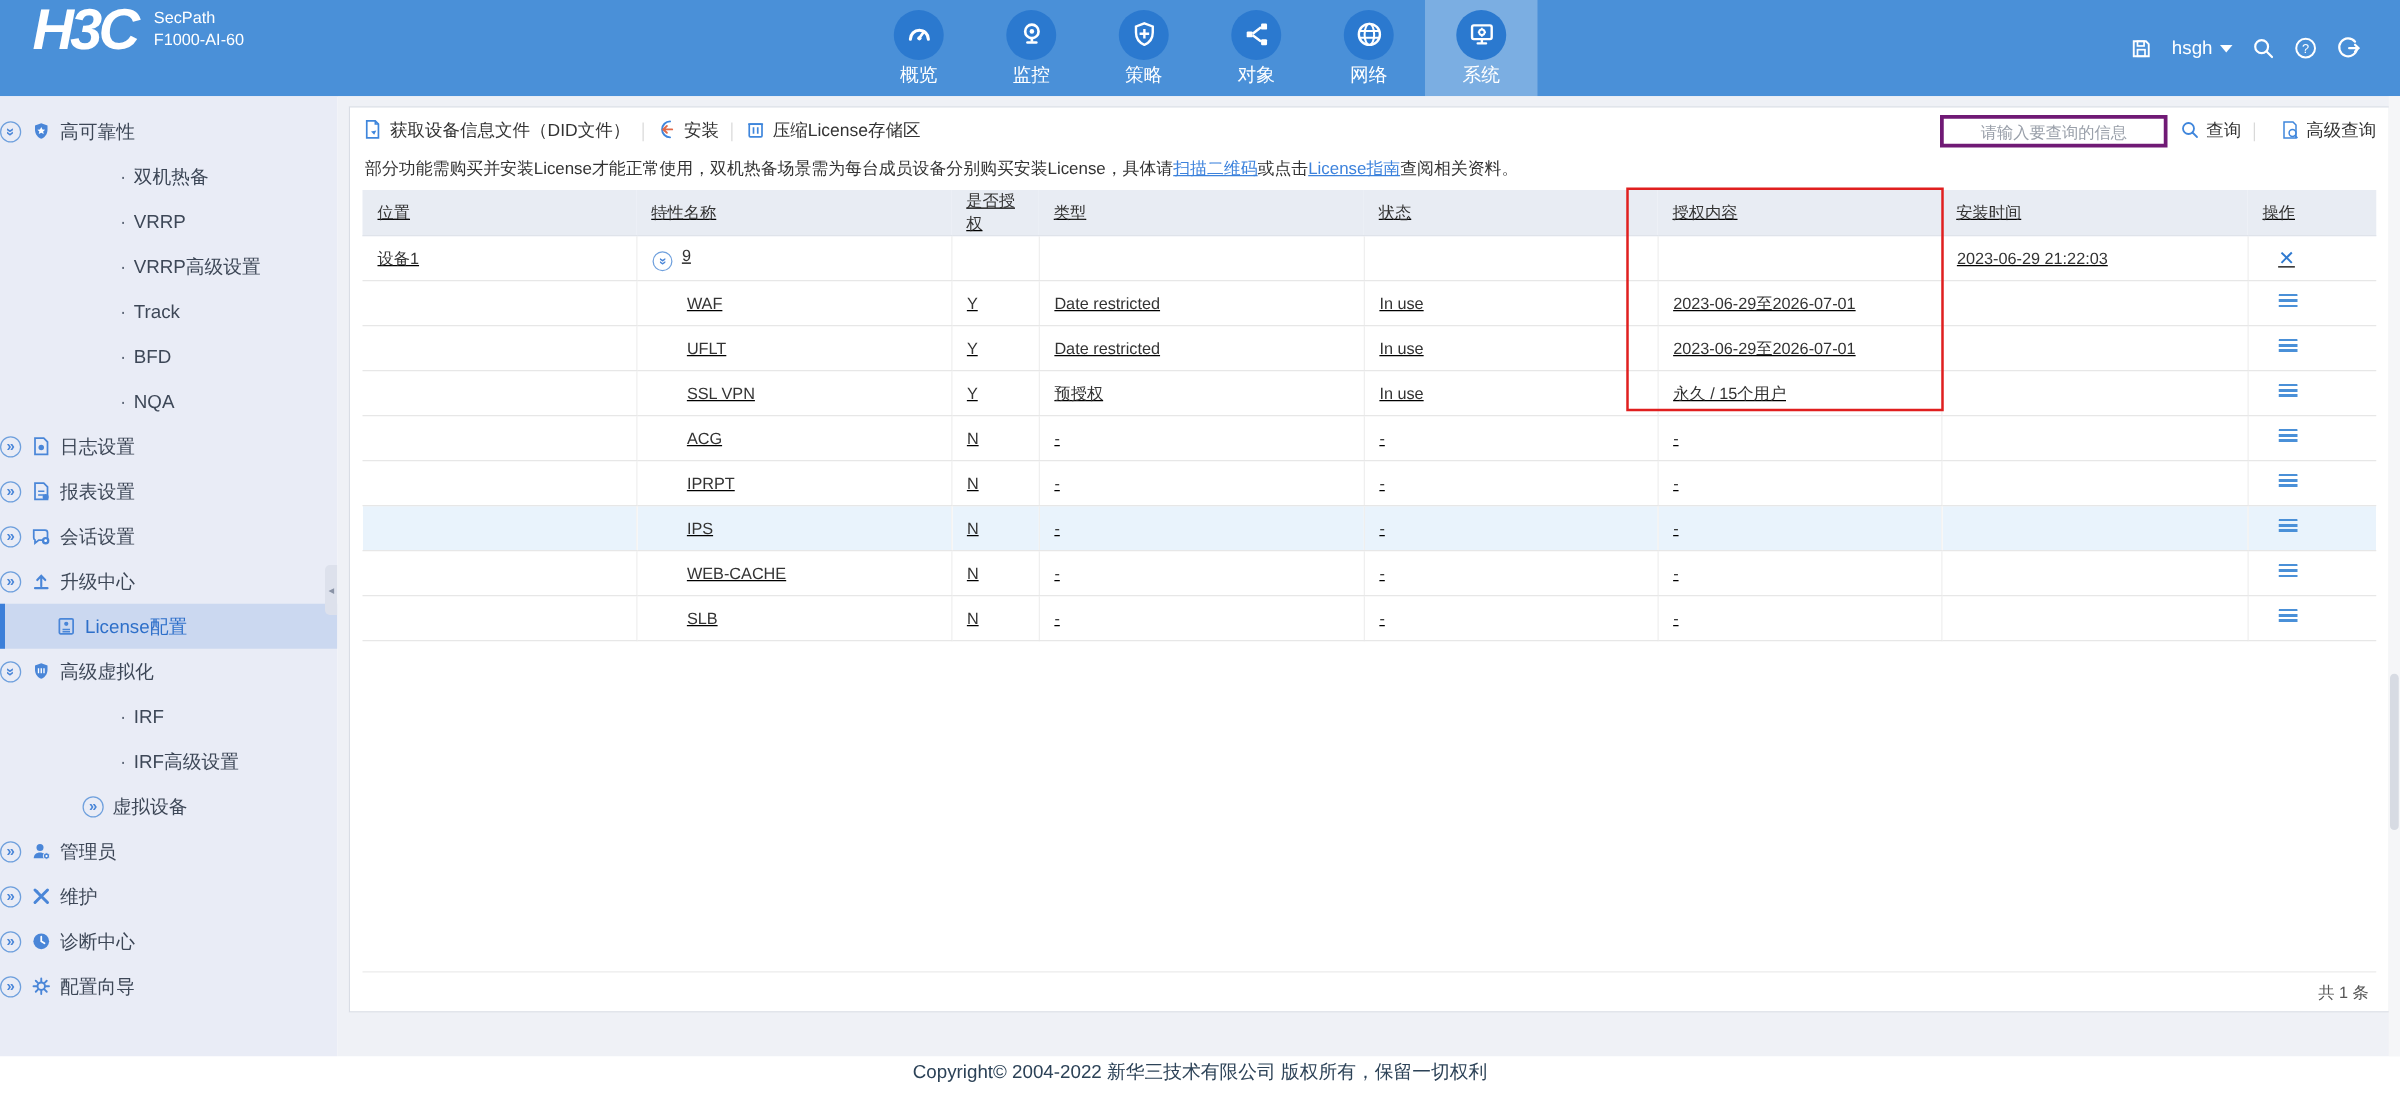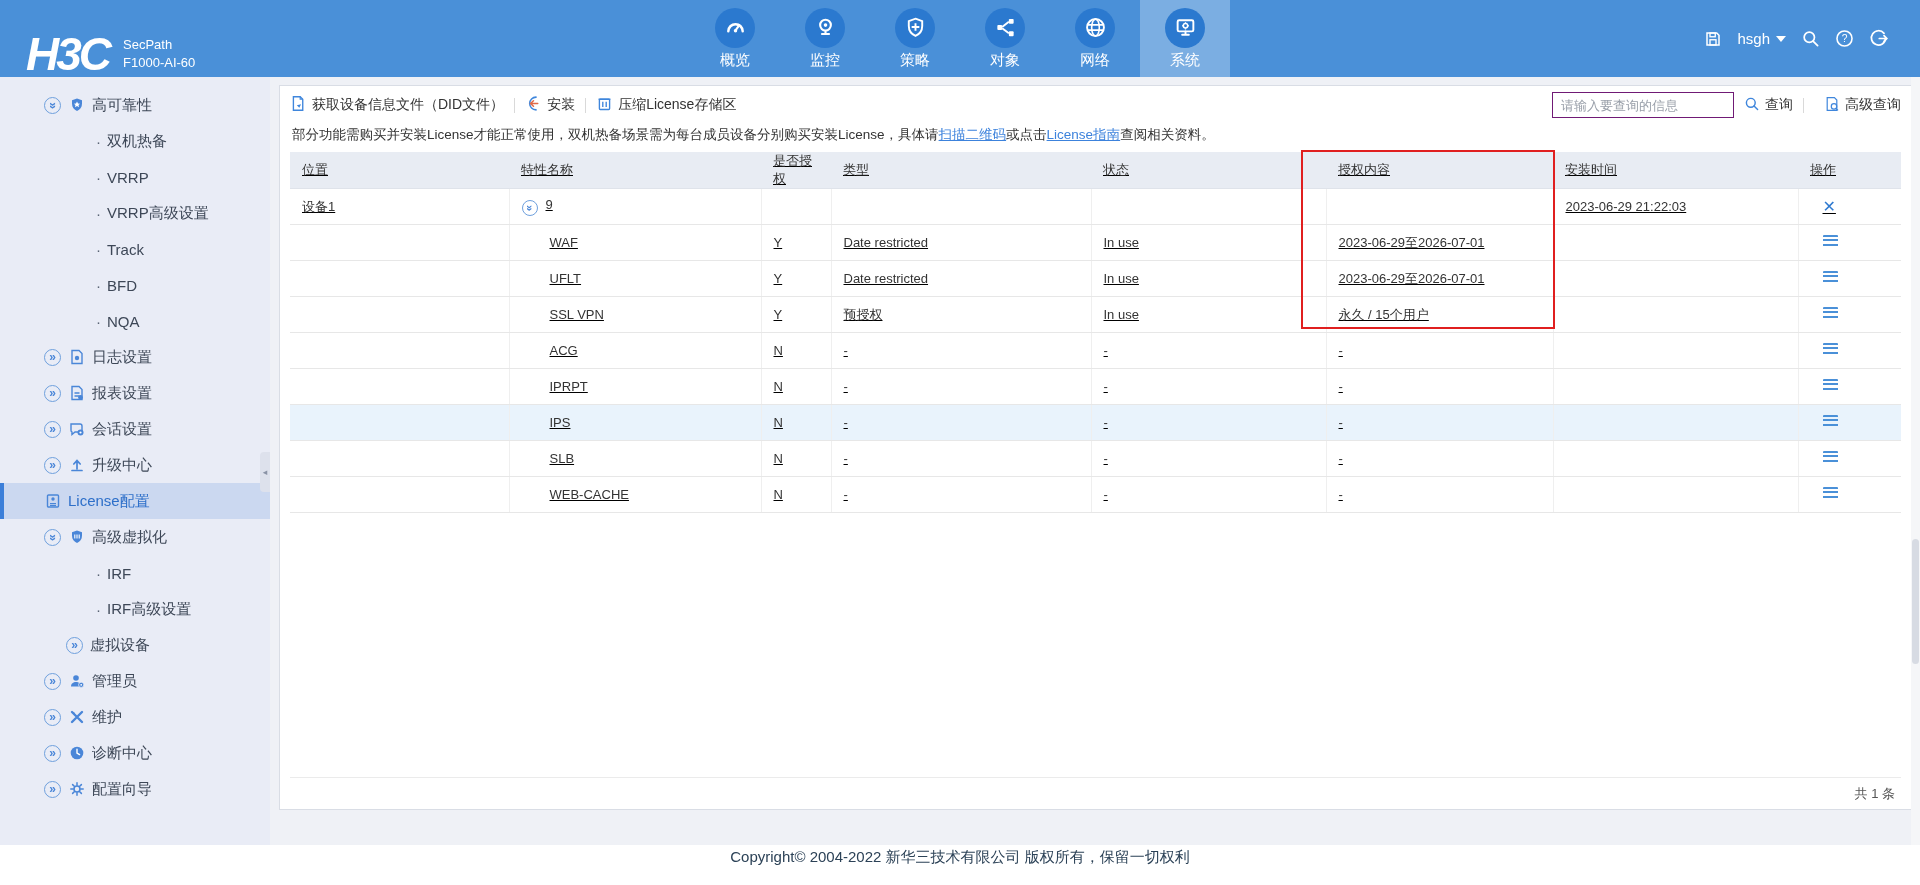--- a/index.html
+++ b/index.html
@@ -1,20 +1,20 @@
 <!DOCTYPE html>
 <html><head>
 <meta charset="utf-8">
 <style>
   * { margin:0; padding:0; box-sizing:border-box; }
   html,body { width:1920px; height:885px; overflow:hidden;
     font-family:"Liberation Sans","DejaVu Sans",sans-serif; background:#fff; }
 
   
-  .header { height:77px; background:#4a90d8; display:flex; align-items:flex-end; position:relative; }
+  .header { height:77px; background:#4a90d8; display:flex; align-items:flex-start; position:relative; }
   .brand { display:flex; align-items:center; padding-left:26px; gap:14px; }
   .logo { color:#fff; font-size:46px; font-weight:bold; font-style:italic; letter-spacing:-3px; line-height:1; }
   .product { color:#fff; font-size:13px; line-height:1.35; }
   .nav { position:absolute; left:50%; top:0; height:77px; transform:translateX(-50%); display:flex; }
   .nav-item { width:90px; height:77px; display:flex; flex-direction:column; align-items:center; justify-content:center; gap:3px; cursor:pointer; }
   .nav-item.active { background:rgba(255,255,255,0.27); }
   .nav-circle { width:40px; height:40px; border-radius:50%; background:#2b79cf; display:flex; align-items:center; justify-content:center; }
   .nav-circle svg { width:23px; height:23px; }
   .nav-label { color:#fff; font-size:15px; }
   .header-right { position:absolute; right:32px; top:0; height:77px; display:flex; align-items:center; gap:15px; color:#fff; }
@@ -22,21 +22,21 @@
   .hr-user { font-size:15px; color:#fff; display:flex; align-items:center; gap:6px; cursor:pointer; }
   .caret { width:0; height:0; border-left:5px solid transparent; border-right:5px solid transparent; border-top:6px solid #fff; }
 
   
   .main { display:flex; height:768px; }
   .sidebar { width:270px; background:#e9ecf6; position:relative; padding-top:10px; overflow:hidden; flex:none; }
   .content { flex:1; background:#eff1f6; padding:8px 8px 0 9px; position:relative; }
 
   
   .side-item { height:36px; display:flex; align-items:center; font-size:15px; color:#3d4757; cursor:pointer; position:relative; }
-  .side-item.group { padding-left:44px; gap:7px; }
+  .side-item.group { gap:7px; }
   .side-item.subgroup { padding-left:66px; gap:7px; }
   .side-item.child { padding-left:96px; }
   .side-item.child .bullet { margin-right:6px; color:#5b6575; }
   .side-item.license { padding-left:44px; gap:7px; }
   .side-item.selected { background:#cbd8f0; color:#2d6fc9; }
   .side-item.selected::before { content:""; position:absolute; left:0; top:0; bottom:0; width:4px; background:#3c7fd9; }
   .chev { width:17px; height:17px; border:1px solid #6fa0dd; border-radius:50%; color:#4a86d8; font-size:12px; line-height:15px;
           text-align:center; flex:none; font-weight:bold; }
   .chev.expanded { transform:rotate(90deg); }
   .side-icon { width:17px; height:17px; flex:none; display:flex; align-items:center; justify-content:center; }
@@ -44,22 +44,22 @@
   .collapse-handle { position:absolute; right:0; top:375px; width:10px; height:40px; background:#dde1ec;
           border-radius:4px 0 0 4px; color:#8a93a6; font-size:9px; display:flex; align-items:center; justify-content:center; cursor:pointer; }
 
   
   .panel { background:#fff; border:1px solid #d9dde5; height:725px; display:flex; flex-direction:column; padding:0 10px; }
   .toolbar { height:38px; display:flex; align-items:center; flex:none; }
   .tbtn { display:flex; align-items:center; gap:5px; font-size:14px; color:#333; cursor:pointer; }
   .tbtn svg { width:17px; height:17px; }
   .tsep { width:1px; height:15px; background:#d9d9d9; margin:0 10px; }
   .toolbar-right { margin-left:auto; display:flex; align-items:center; }
-  .search-input { width:182px; height:26px; border:1px solid #701a75; background:#fff; font-size:13px; padding:0 8px;
-          color:#333; font-family:inherit; }
+  .search-input { width:182px; height:26px; border:3px solid #701a75; background:#fff; font-size:13px; padding:0 8px;
+          color:#333; font-family:inherit;text-align:center; }
   .search-input::placeholder { color:#9aa0aa; }
   .link-btn { display:flex; align-items:center; gap:5px; font-size:14px; color:#333; cursor:pointer; margin-left:10px; }
   .link-btn svg { width:16px; height:16px; }
   .notice { font-size:13.5px; color:#333; padding:2px 2px 8px 2px; flex:none; }
   .notice a { color:#3c82dc; text-decoration:underline; cursor:pointer; }
 
   
   .table-wrap { position:relative; flex:none; }
   table { width:100%; border-collapse:collapse; table-layout:fixed;text-decoration:underline; }
   col.c1{width:219px} col.c2{width:252px} col.c3{width:70px} col.c4{width:260px}
@@ -502,31 +502,31 @@
                 <td class="feat-ind">IPS</td>
                 <td>N</td>
                 <td>-</td>
                 <td>-</td>
                 <td>-</td>
                 <td></td>
                 <td><span class="list-icon"></span></td>
               </tr>
               <tr class="feature-row">
                 <td></td>
+                <td class="feat-ind">WEB-CACHE</td>
+                <td>N</td>
+                <td>-</td>
+                <td>-</td>
+                <td>-</td>
+                <td></td>
+                <td><span class="list-icon"></span></td>
+              </tr>
+              <tr class="feature-row">
+                <td></td>
                 <td class="feat-ind">SLB</td>
-                <td>N</td>
-                <td>-</td>
-                <td>-</td>
-                <td>-</td>
-                <td></td>
-                <td><span class="list-icon"></span></td>
-              </tr>
-              <tr class="feature-row">
-                <td></td>
-                <td class="feat-ind">WEB-CACHE</td>
                 <td>N</td>
                 <td>-</td>
                 <td>-</td>
                 <td>-</td>
                 <td></td>
                 <td><span class="list-icon"></span></td>
               </tr>
             </tbody>
         </table>
         <div class="red-box"></div>

